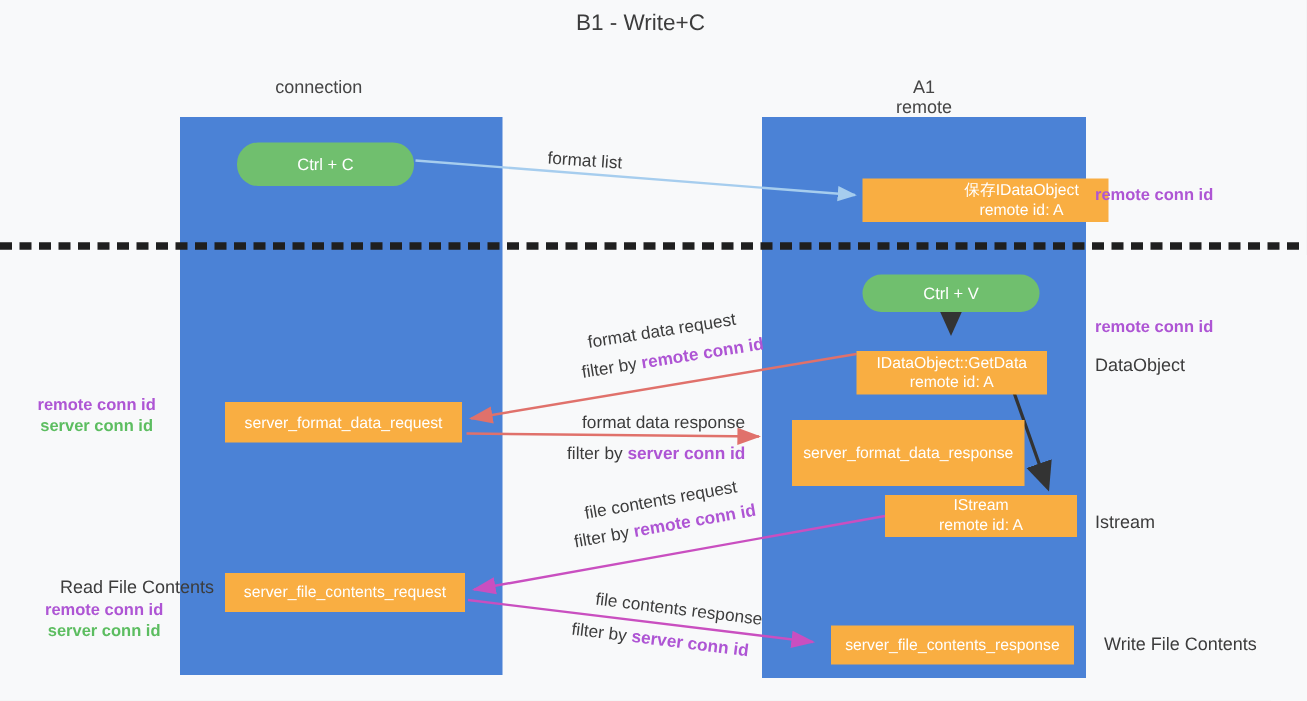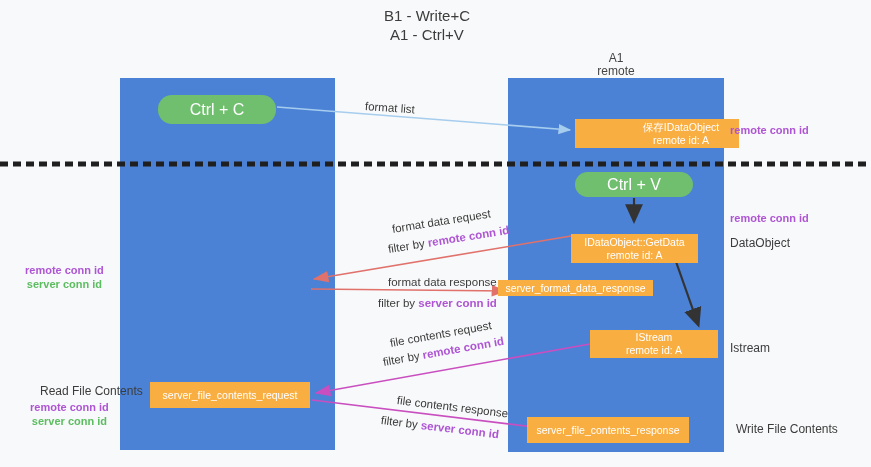--- a/index.html
+++ b/index.html
@@ -11,21 +11,21 @@
   html,body{margin:0;padding:0;}
   body{background:#e9e9e9;font-family:"Liberation Sans","DejaVu Sans",sans-serif;}
   .canvas{position:relative;width:871px;height:467px;background:var(--bg);overflow:hidden;}
   .lane{position:absolute;background:var(--lane-blue);}
   .overlay{position:absolute;left:0;top:0;}
   .title{position:absolute;left:0;top:6px;width:854px;text-align:center;
          font-size:15px;line-height:19px;color:var(--text-dark);}
   .lane-header{position:absolute;text-align:center;font-size:12px;line-height:13px;color:#454545;}
   .box{position:absolute;display:flex;flex-direction:column;align-items:center;justify-content:center;
        color:#fff;text-align:center;}
-  .box.green{background:var(--box-green);font-size:16px;border-radius:14px;}
+  .box.green{background:var(--box-green);font-size:11px;border-radius:14px;}
   .box.orange{background:var(--box-orange);}
   .box .l1,.box .l2{font-size:10.5px;line-height:13px;}
   .box.single{font-size:10.5px;}
   .ann{position:absolute;font-size:12px;color:var(--text-dark);white-space:nowrap;}
   .ann.purple,.k-purple{color:var(--text-purple);font-weight:700;}
   .ann.bold{font-weight:700;font-size:11px;}
   .conn-block{position:absolute;font-size:11px;font-weight:700;line-height:13.5px;text-align:center;white-space:nowrap;}
   .conn-block .remote{color:var(--text-purple);}
   .conn-block .server{color:var(--text-green);}
   .edge-label{position:absolute;font-size:11.5px;color:var(--text-dark);white-space:nowrap;transform-origin:left center;}
@@ -67,63 +67,66 @@
     <path class="edge black" d="M634,198 L634,220" marker-end="url(#mBlack)"></path>
     <path class="edge black" d="M674,256 L698,324" marker-end="url(#mBlack)"></path>
     <path class="edge red" d="M571,236 L314,279" marker-end="url(#mRed)"></path>
     <path class="edge red" d="M311,289 L506,291" marker-end="url(#mRed)"></path>
     <path class="edge magenta" d="M590,344 L316,393" marker-end="url(#mMag)"></path>
     <path class="edge magenta" d="M312,400 L542,428" marker-end="url(#mMag)"></path>
   </svg>
 
   <div class="title">
     <div>B1 - Write+C</div>
-    <div>A1 - Ctrl+V</div>
   </div>
 
   <div class="lane-header" style="left:105px;top:52px;width:215px;">
+    <div>connection</div>
   </div>
   <div class="lane-header" style="left:508px;top:52px;width:216px;">
     <div>A1</div>
     <div>remote</div>
   </div>
 
   <div class="box green" style="left:158px;top:95px;width:118px;height:29px;">
     <span>Ctrl + C</span>
   </div>
 
   <div class="box orange" style="left:575px;top:119px;width:116px;height:29px;padding-left:48px;">
     <div class="l1">保存IDataObject</div>
     <div class="l2">remote id: A</div>
   </div>
 
-  <div class="box green" style="left:575px;top:172px;width:118px;height:25px;">
+  <div class="box green" style="left:575px;top:183px;width:118px;height:25px;">
     <span>Ctrl + V</span>
   </div>
 
   <div class="box orange" style="left:571px;top:234px;width:127px;height:29px;">
     <div class="l1">IDataObject::GetData</div>
     <div class="l2">remote id: A</div>
   </div>
 
+  <div class="box orange single" style="left:150px;top:268px;width:158px;height:27px;">
+    <span>server_format_data_request</span>
+  </div>
 
-  <div class="box orange single" style="left:498px;top:280px;width:155px;height:16px;">
+  <div class="box orange single" style="left:528px;top:280px;width:155px;height:44px;">
     <span>server_format_data_response</span>
   </div>
 
   <div class="box orange" style="left:590px;top:330px;width:128px;height:28px;">
     <div class="l1">IStream</div>
     <div class="l2">remote id: A</div>
   </div>
 
   <div class="box orange single" style="left:150px;top:382px;width:160px;height:26px;">
     <span>server_file_contents_request</span>
   </div>
 
-  <div class="box orange single" style="left:527px;top:417px;width:162px;height:26px;">
+  <div class="box orange single" style="left:554px;top:417px;width:162px;height:26px;">
     <span>server_file_contents_response</span>
   </div>
 
   <div class="ann purple bold" style="left:730px;top:124px;">remote conn id</div>
   <div class="ann purple bold" style="left:730px;top:212px;">remote conn id</div>
   <div class="ann" style="left:730px;top:236px;">DataObject</div>
   <div class="ann" style="left:730px;top:341px;">Istream</div>
   <div class="ann" style="left:736px;top:422px;text-align:center;">Write File Contents</div>
 
   <div class="conn-block" style="left:25px;top:264px;">

